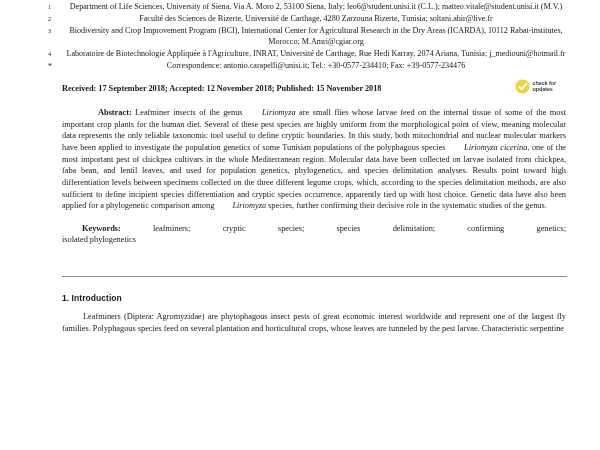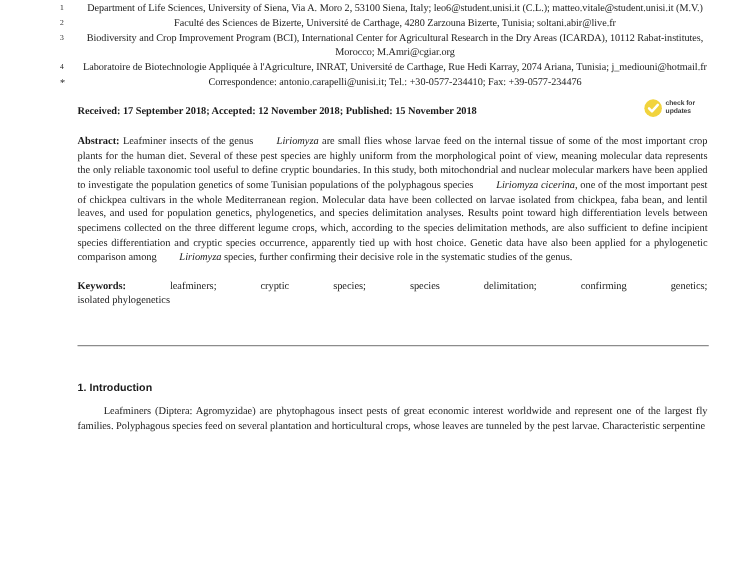--- a/index.html
+++ b/index.html
@@ -94,52 +94,52 @@
   
   .abstract {
     margin-top: 13px;
     padding-left: 14px;
     padding-right: 4px;
     font-size: 8.35px;
     line-height: 11.65px;
     text-align: justify;
     letter-spacing: -0.02px;
   }
-  .abstract b { font-weight: bold; }
+  .abstract b { font-weight: bold; margin-left: 36px; }
   .abstract i { font-style: italic; padding-left: 16px; }
 
   
   .keywords {
     margin-top: 11px;
     padding-left: 14px;
     padding-right: 4px;
     font-size: 8.35px;
     line-height: 11.6px;
     text-align: justify;
     letter-spacing: -0.02px;
   }
-  .keywords b { font-weight: bold; }
+  .keywords b { font-weight: bold; margin-left: 20px; }
   .kw-line1 {
     display: block;
     text-align: justify;
     text-align-last: justify;
   }
 
   
   .rule {
     margin-top: 30px;
     margin-left: 14px;
     margin-right: 3px;
     height: 1.2px;
     background: #8c8c8c;
   }
 
   
   .section-title {
-    margin-top: 28px;
+    margin-top: 16px;
     padding-left: 14px;
     font-family: "Liberation Sans", "DejaVu Sans", sans-serif;
     font-size: 8.5px;
     font-weight: bold;
     letter-spacing: 0.05px;
   }
   .body-para {
     margin-top: 8px;
     padding-left: 14px;
     padding-right: 4px;

